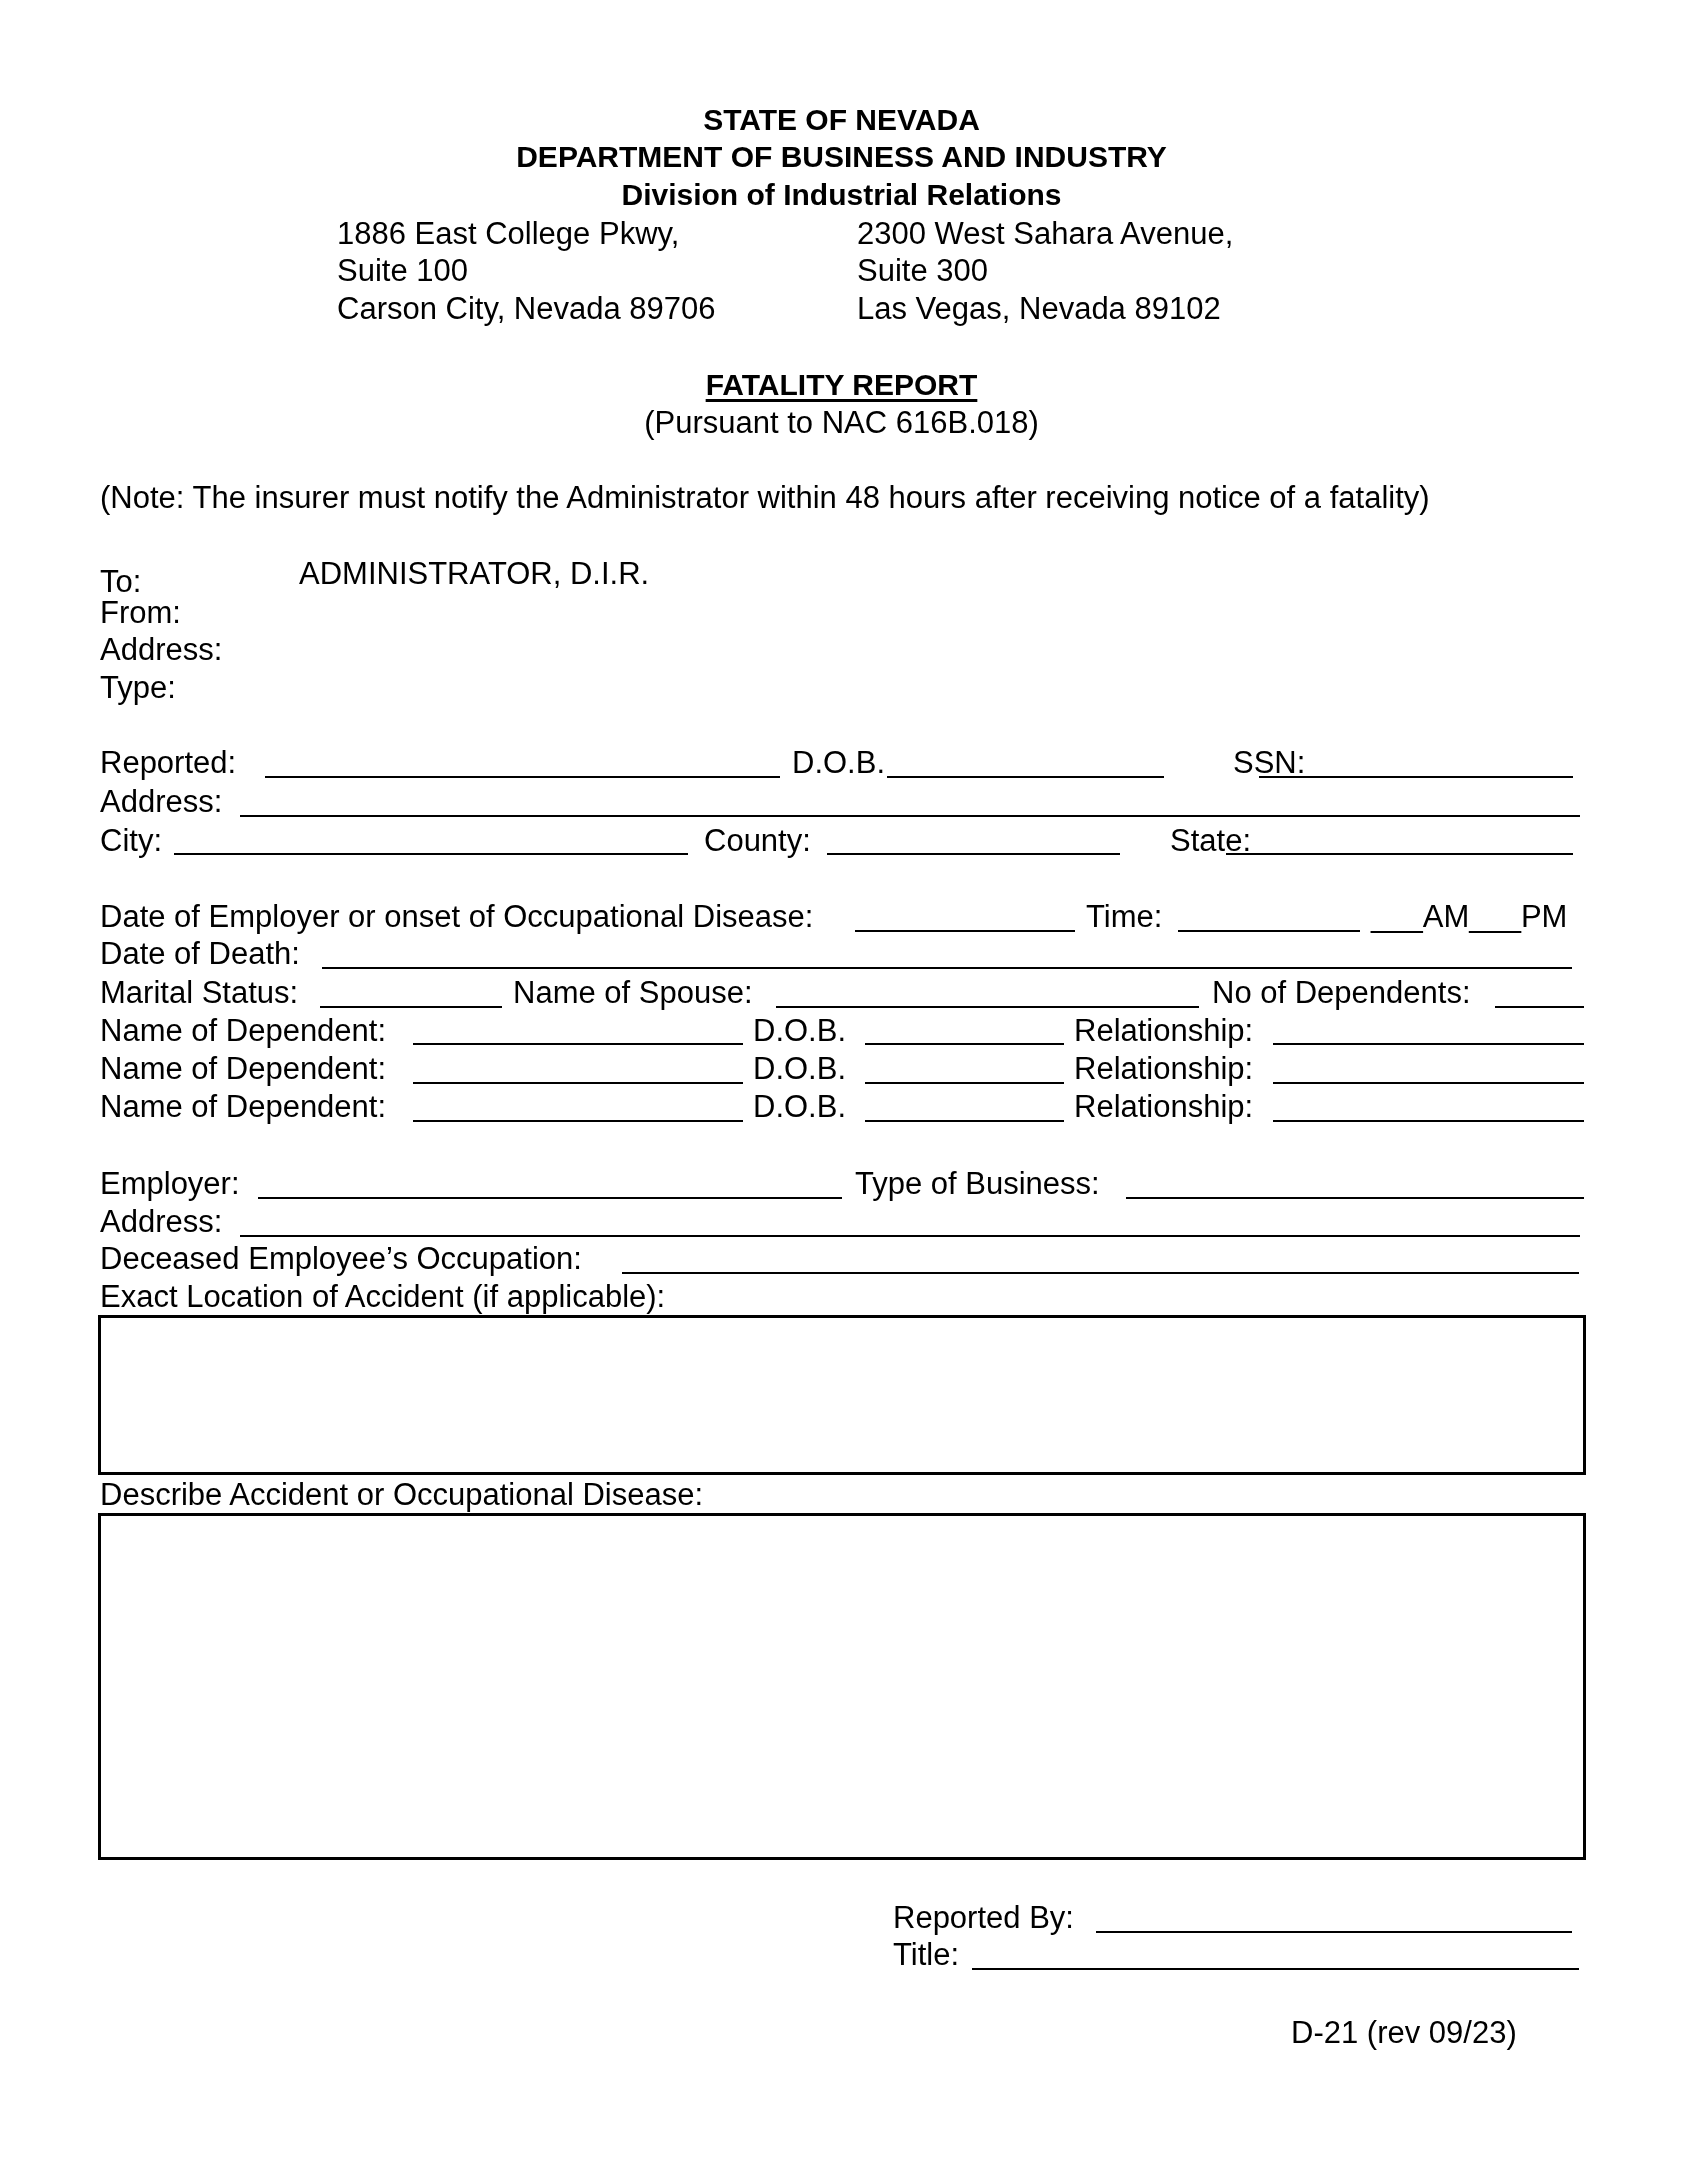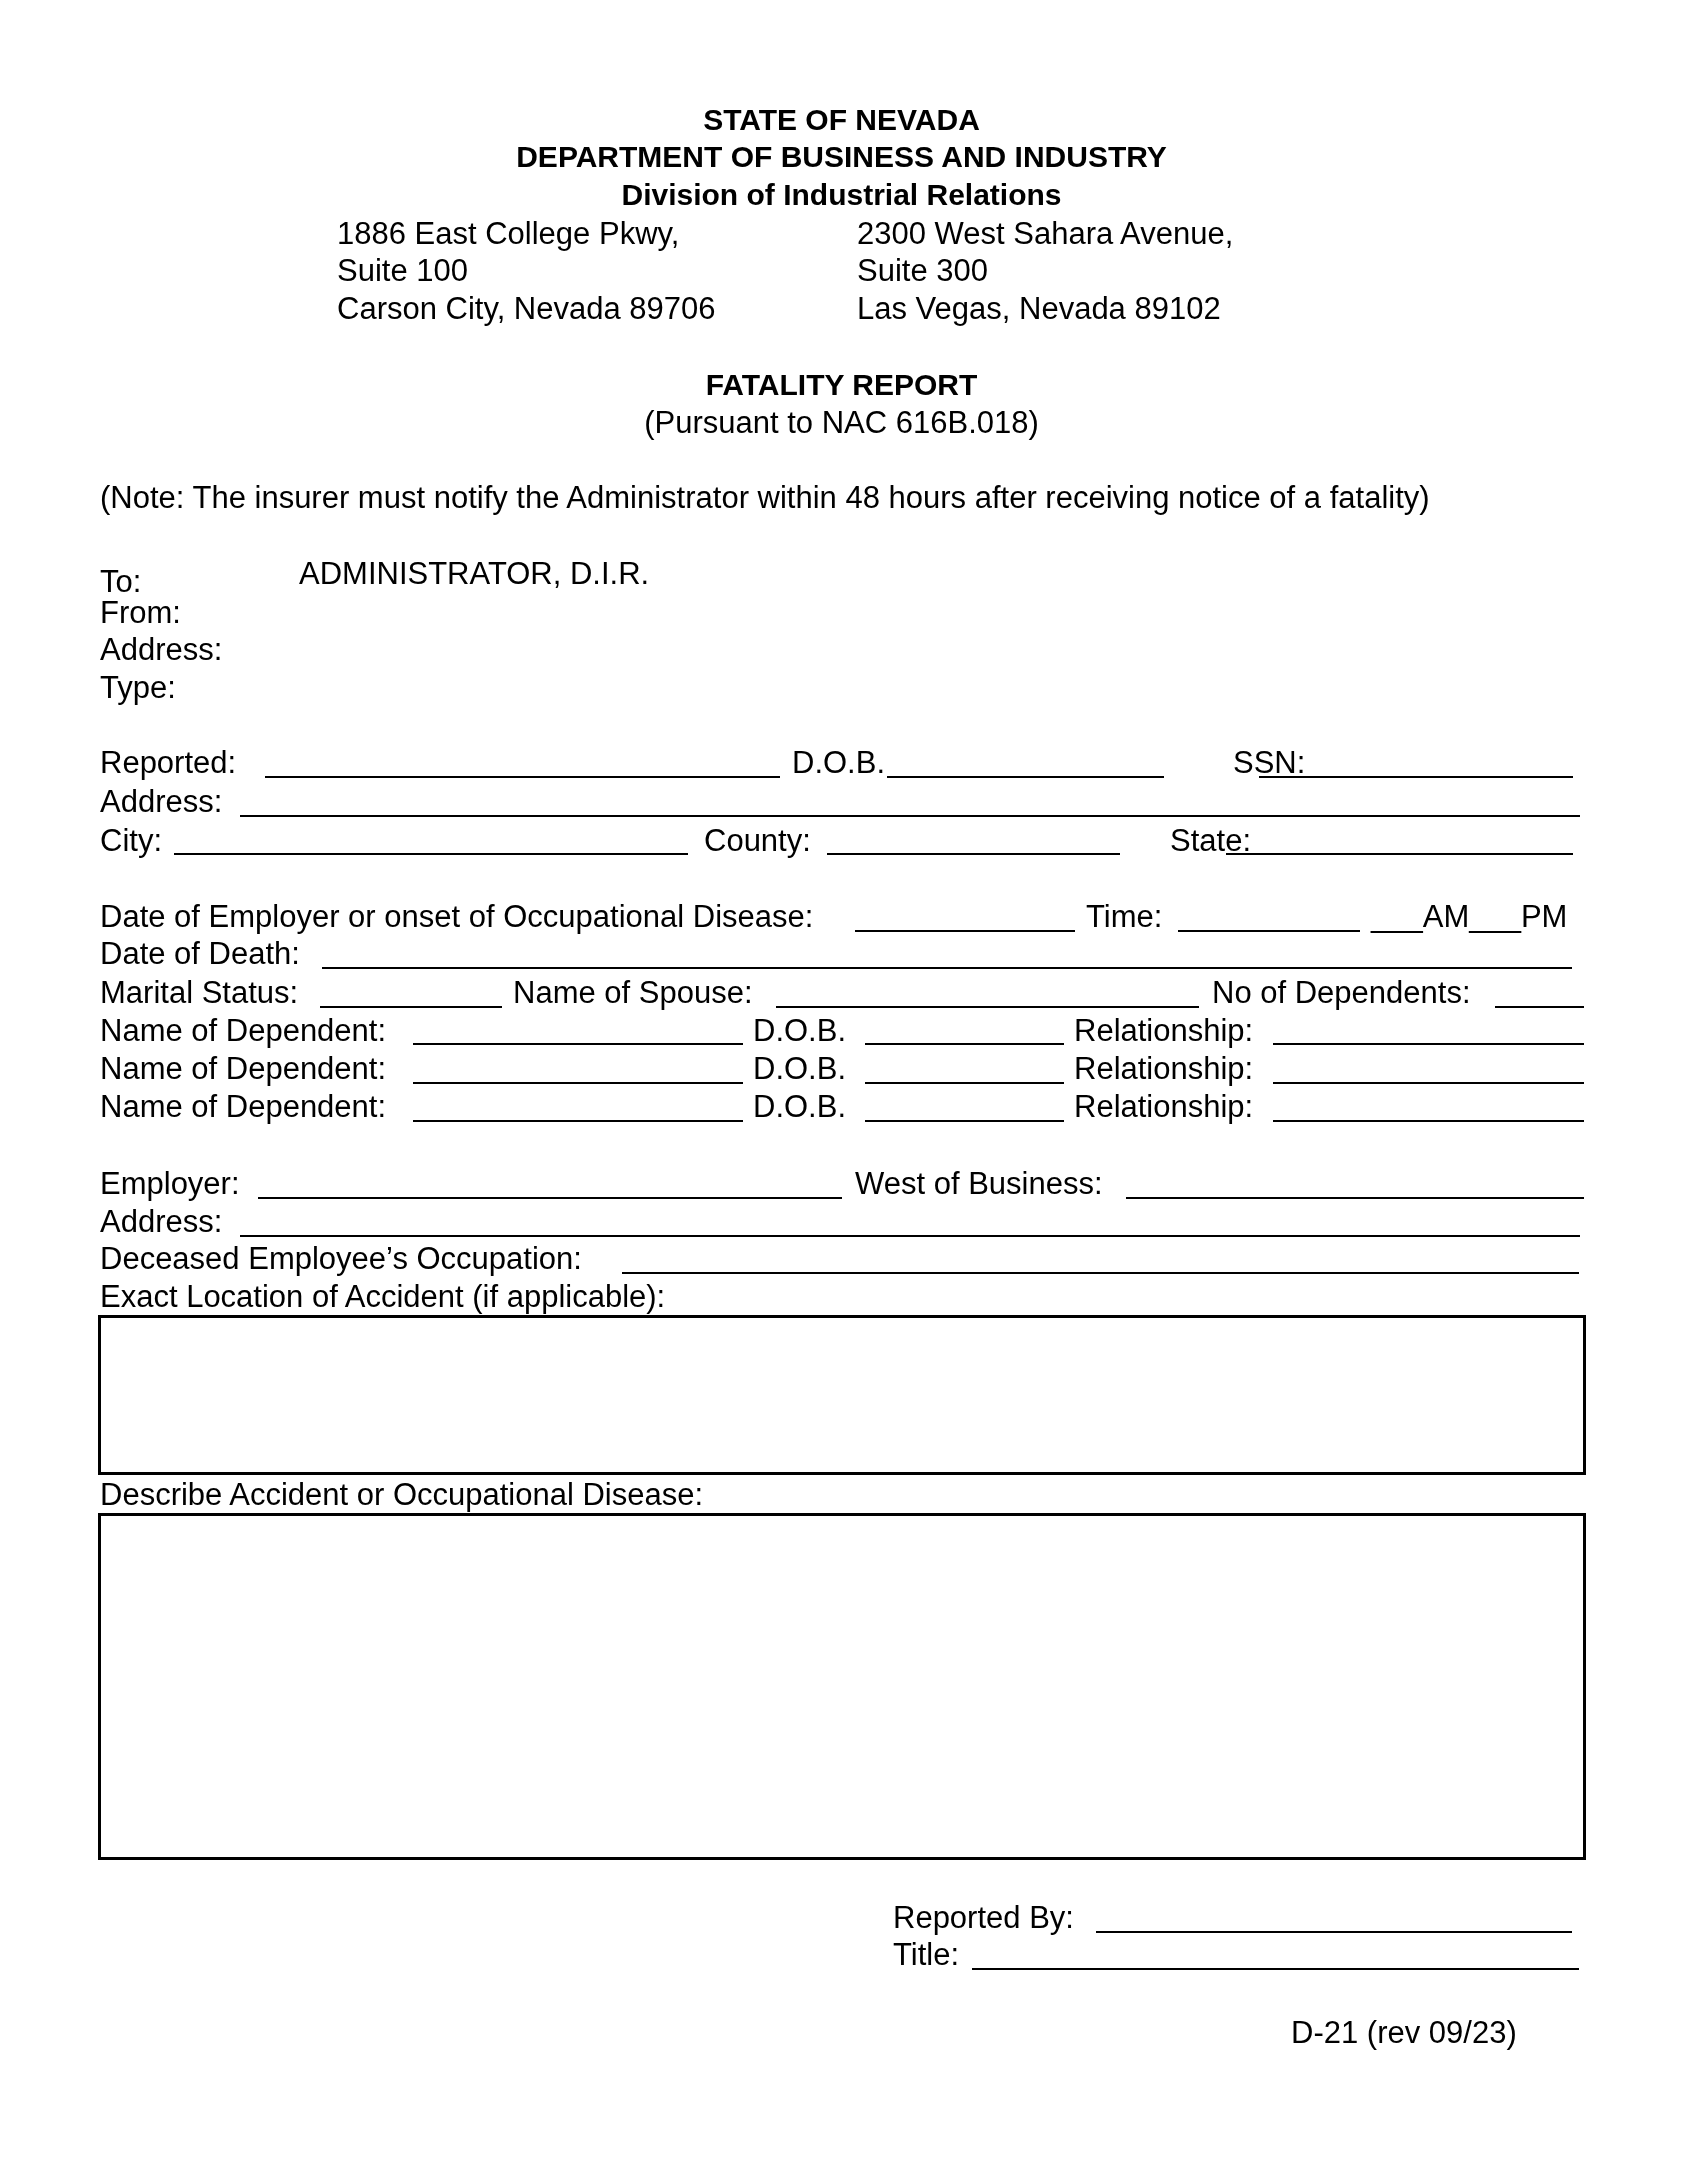--- a/index.html
+++ b/index.html
@@ -1,21 +1,21 @@
 <!DOCTYPE html>
 <html><head>
 <meta charset="utf-8">
 <style>
   html, body { margin: 0; padding: 0; background: #ffffff; }
   body { width: 1683px; height: 2178px; position: relative; overflow: hidden;
          font-family: "Liberation Sans", "DejaVu Sans", sans-serif; color: #000; }
   .t { position: absolute; font-size: 31px; line-height: 38px; white-space: nowrap; transform: translateY(-50%); }
   .b { font-weight: bold; }
   .c { left: 0; width: 1683px; text-align: center; }
-  .u { text-decoration-thickness: 3px; text-underline-offset: 4px; }
+  .u { text-decoration: underline; text-decoration-thickness: 3px; text-underline-offset: 4px; }
   .line { position: absolute; height: 0; border-bottom: 2.5px solid #000; }
   .box { position: absolute; border: 3px solid #000; box-sizing: border-box; }
   .hdr { font-size: 30px; }
 </style>
 </head>
 <body>
 
 <div>
   <div class="t b c hdr" style="top:120px">STATE OF NEVADA</div>
   <div class="t b c hdr" style="top:157px">DEPARTMENT OF BUSINESS AND INDUSTRY</div>
@@ -94,21 +94,21 @@
   <div class="t" style="top:1107px;left:100px">Name of Dependent:</div>
   <div class="line" style="top:1120px;left:413px;width:330px"></div>
   <div class="t" style="top:1107px;left:753px">D.O.B.</div>
   <div class="line" style="top:1120px;left:865px;width:199px"></div>
   <div class="t" style="top:1107px;left:1074px">Relationship:</div>
   <div class="line" style="top:1120px;left:1273px;width:311px"></div>
 </div>
 
 <div class="t" style="top:1184px;left:100px">Employer:</div>
 <div class="line" style="top:1197px;left:258px;width:584px"></div>
-<div class="t" style="top:1184px;left:855px">West of Business:</div>
+<div class="t" style="top:1184px;left:855px">Type of Business:</div>
 <div class="line" style="top:1197px;left:1126px;width:458px"></div>
 
 <div class="t" style="top:1222px;left:100px">Address:</div>
 <div class="line" style="top:1235px;left:240px;width:1340px"></div>
 
 <div class="t" style="top:1259px;left:100px">Deceased Employee’s Occupation:</div>
 <div class="line" style="top:1272px;left:622px;width:957px"></div>
 
 <div class="t" style="top:1297px;left:100px">Exact Location of Accident (if applicable):</div>
 <div class="box" style="top:1315px;left:98px;width:1488px;height:160px"></div>

